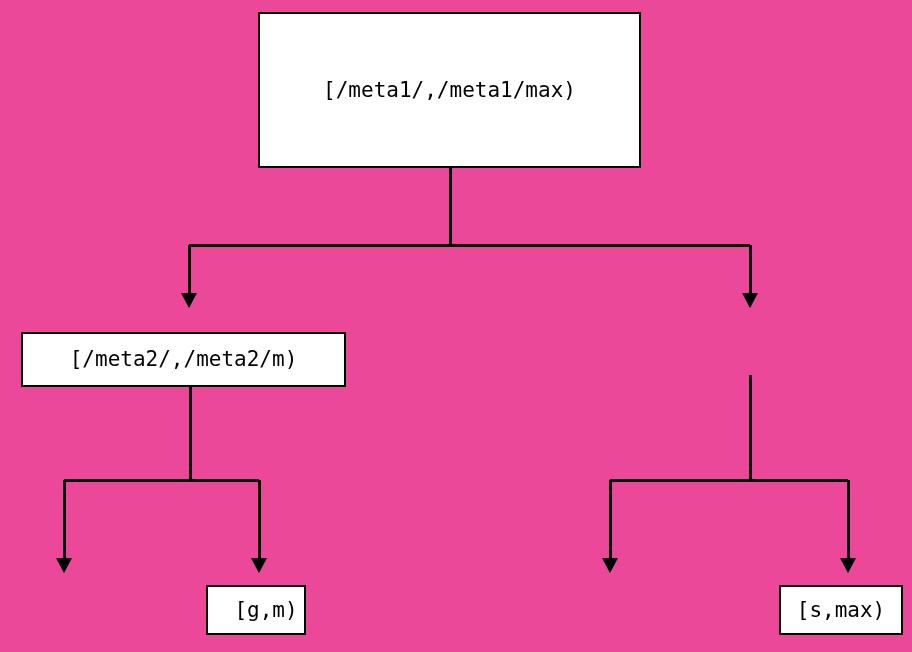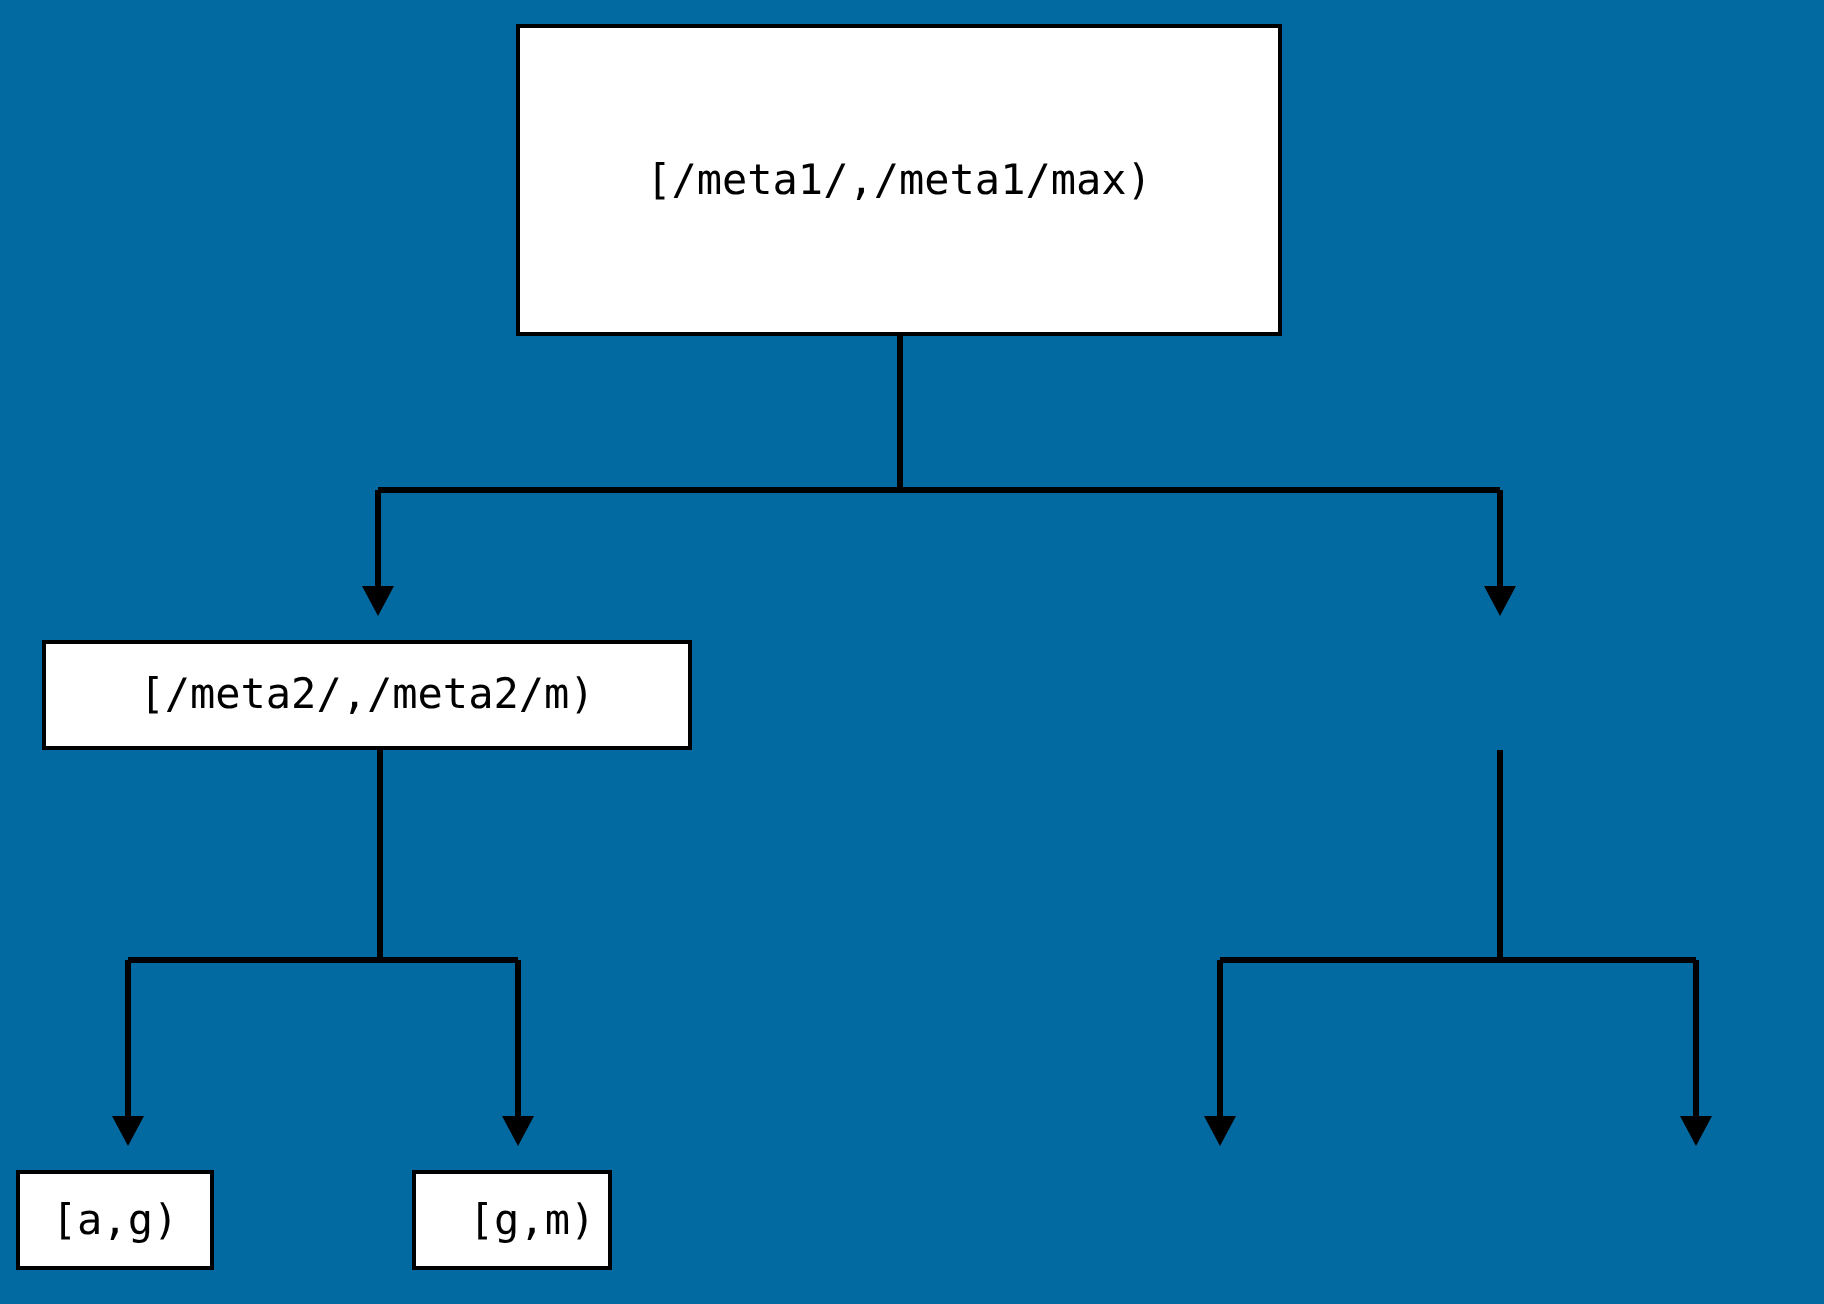--- a/index.html
+++ b/index.html
@@ -4,21 +4,21 @@
 <style>
   html, body {
     margin: 0;
     padding: 0;
     background: #ffffff;
   }
   #diagram-root {
     position: relative;
     width: 912px;
     height: 652px;
-    background: #0369a1;
+    background: #ec4899;
     overflow: hidden;
     font-family: "DejaVu Sans Mono", "Liberation Mono", monospace;
   }
   #connector-layer {
     position: absolute;
     left: 0;
     top: 0;
     width: 912px;
     height: 652px;
     pointer-events: none;
@@ -45,21 +45,21 @@
     width: 383px;
     height: 156px;
     font-size: 21px;
   }
   .node-mid {
     top: 320px;
     width: 325px;
     height: 55px;
     font-size: 21px;
   }
-  .node-mid-left  { left: 21px; }
+  .node-mid-left  { left: 21px; margin-top: 12px; }
   .node-mid-right { left: 578px; }
   .node-leaf {
     top: 585px;
     height: 50px;
     font-size: 21px;
   }
   .node-leaf-ag   { left: 8px;   width: 99px; }
   .node-leaf-gm   { left: 206px; width: 100px; padding-left: 20px; }
   .node-leaf-ms   { left: 552px; width: 100px; }
   .node-leaf-smax { left: 779px; width: 124px; }
@@ -99,23 +99,23 @@
 
   <div class="node node-root">
     <span class="node-label">[/meta1/,/meta1/max)</span>
   </div>
 
   <div class="node node-mid node-mid-left">
     <span class="node-label">[/meta2/,/meta2/m)</span>
   </div>
 
 
-  <div class="node node-leaf node-leaf-ag">
-    <span class="node-label">[a,g)</span>
-  </div>
 
   <div class="node node-leaf node-leaf-gm">
     <span class="node-label">[g,m)</span>
   </div>
 
 
+  <div class="node node-leaf node-leaf-smax">
+    <span class="node-label">[s,max)</span>
+  </div>
 
 </div>
 
 </body></html>

